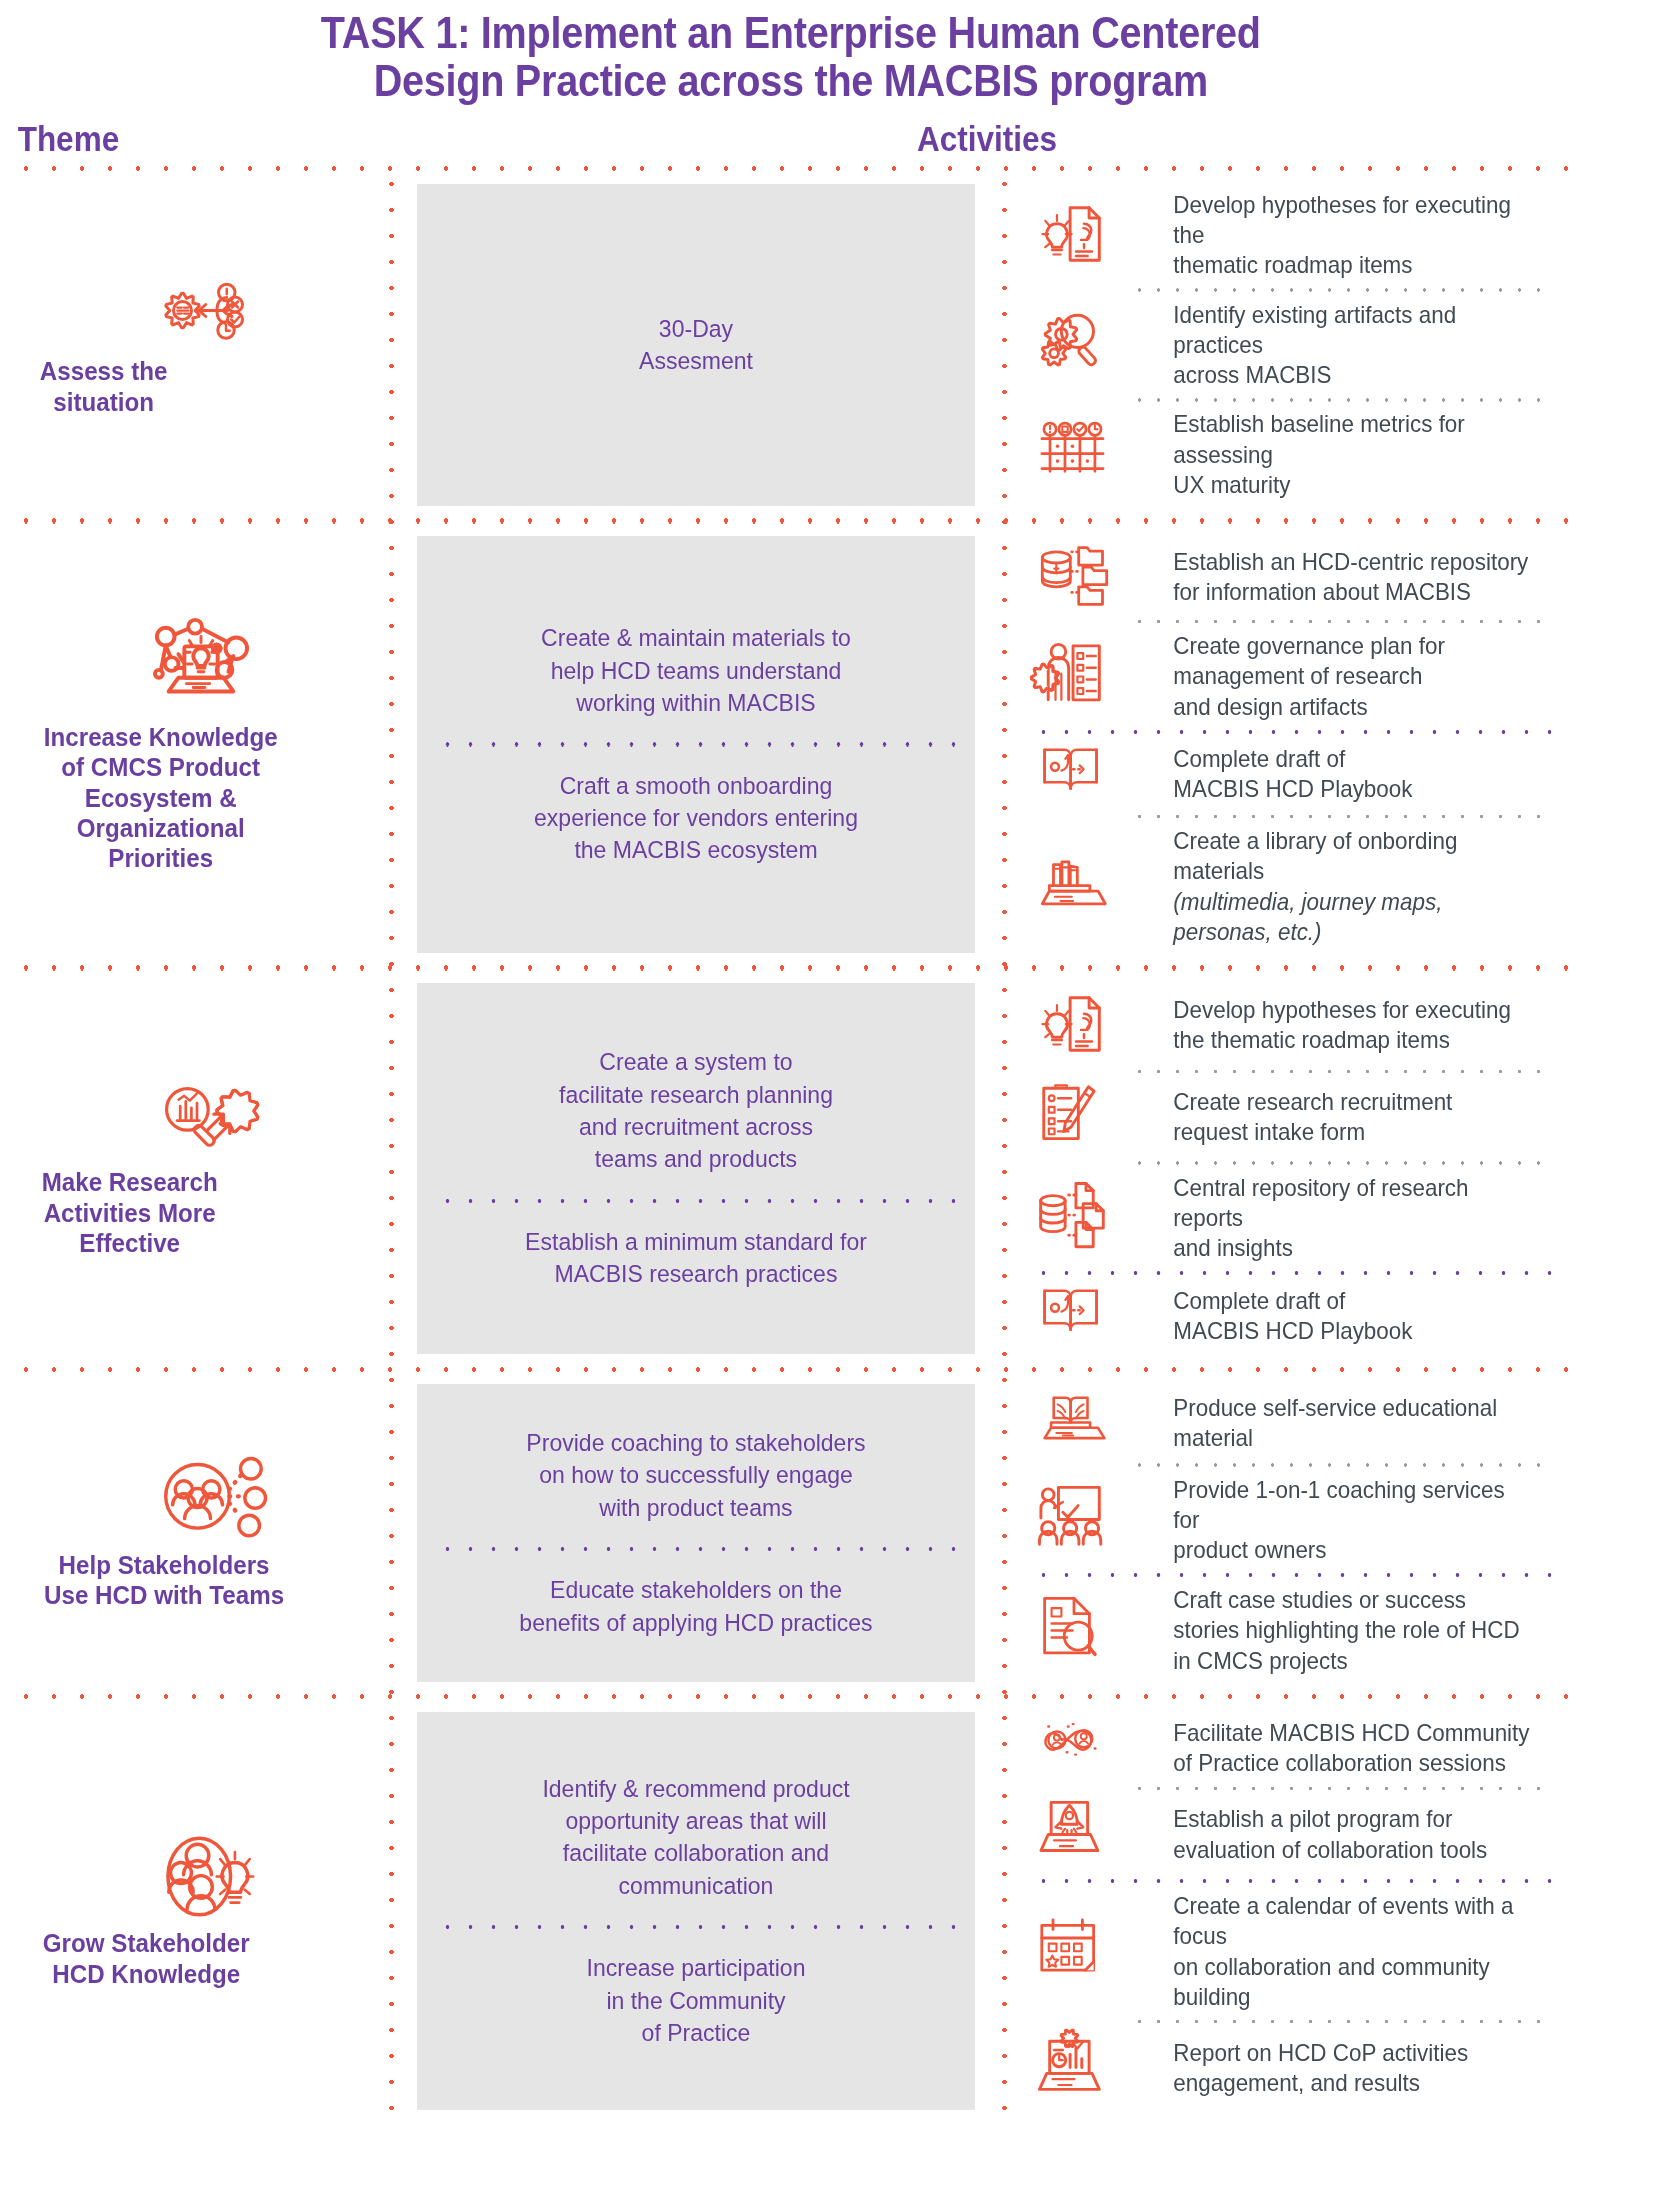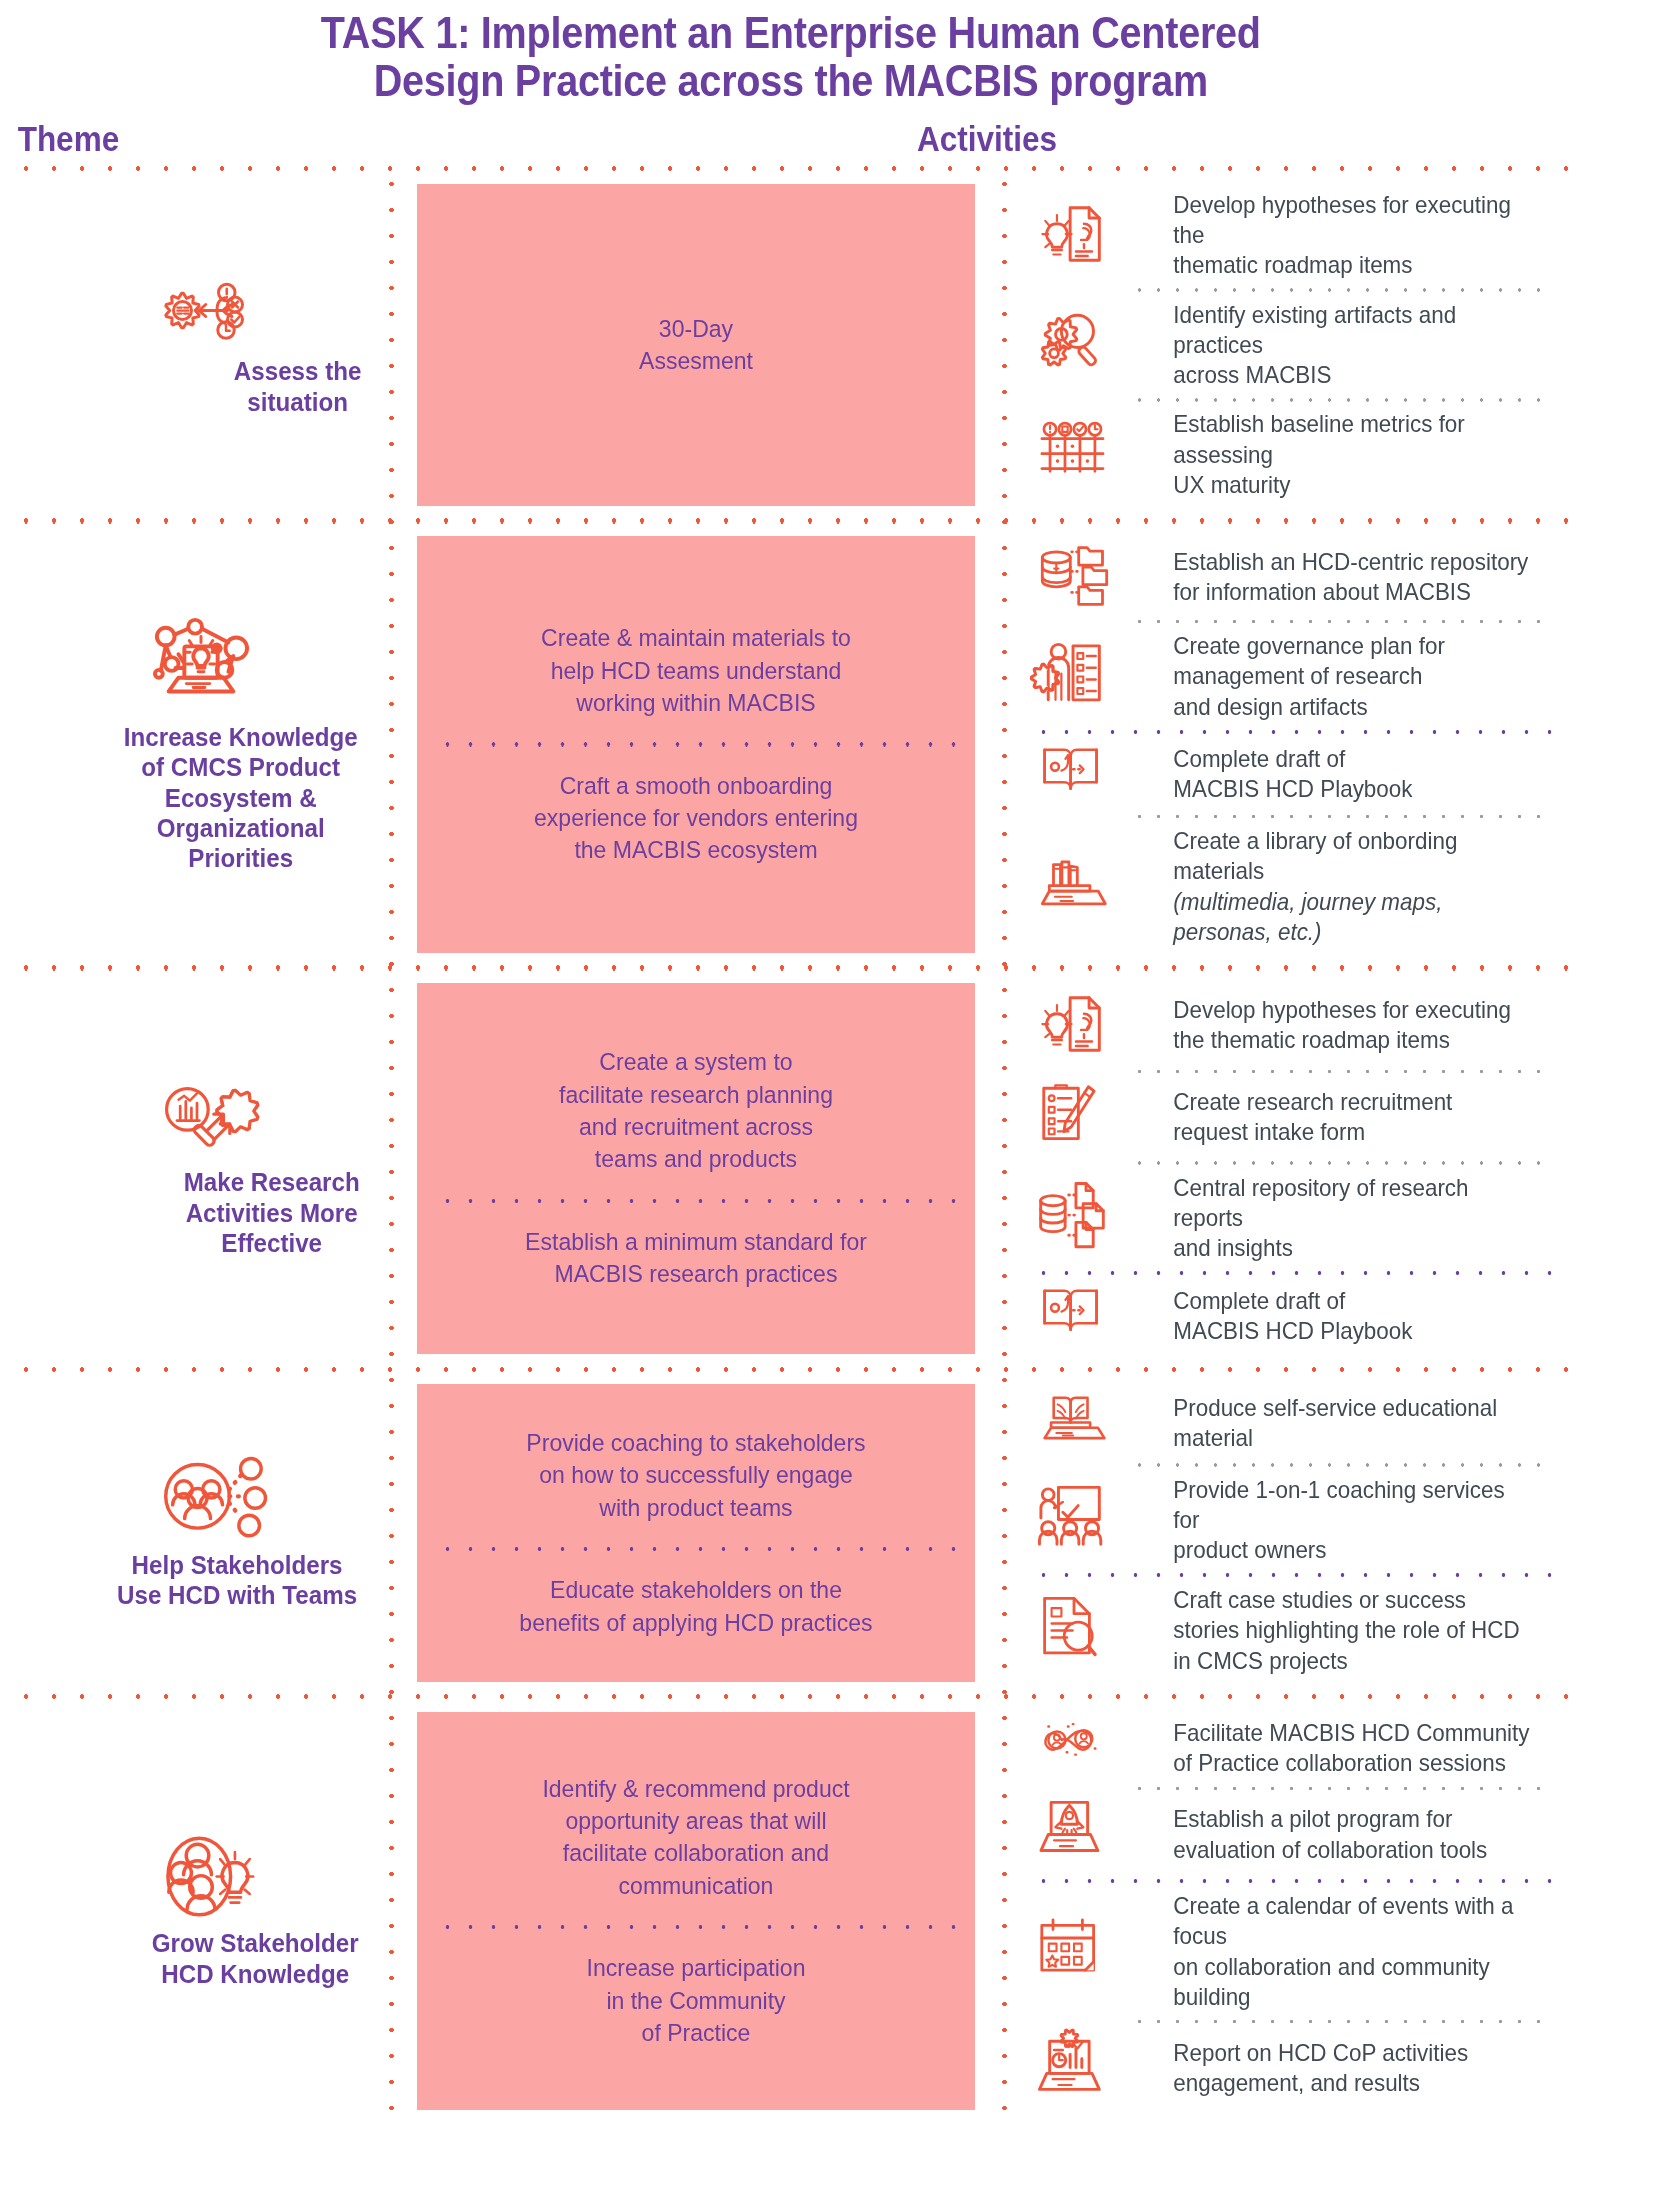--- a/index.html
+++ b/index.html
@@ -51,35 +51,35 @@
     pointer-events:none;z-index:3;
   }
   .vline.v1{left:377px;}
   .vline.v2{left:990px;}
 
   .row{display:flex;align-items:stretch;}
 
   
   .theme{
     width:377px;flex:0 0 377px;display:flex;flex-direction:column;
-    align-items:flex-end;justify-content:center;padding:15.7px 23px;box-sizing:border-box;
+    align-items:flex-start;justify-content:center;padding:15.7px 23px;box-sizing:border-box;
   }
   .theme-icon{display:block;margin:0 auto 8.7px auto;}
   .theme-label{
     color:#6b3fa0;font-weight:bold;font-size:26px;line-height:1.17;text-align:center;
     transform:scaleX(.93);transform-origin:center center;
   }
 
   
   .mile-col{
     width:612px;flex:0 0 612px;box-sizing:border-box;
     padding:12.2px 26px 12.2px 28px;display:flex;
   }
   .mile-box{
-    background:#fca5a5;flex:1;display:flex;flex-direction:column;justify-content:center;
+    background:#e5e5e5;flex:1;display:flex;flex-direction:column;justify-content:center;
   }
   .mile{
     color:#6b3fa0;font-size:24.5px;line-height:1.32;text-align:center;
     padding:23px 30px;
     transform:scaleX(.94);transform-origin:center center;
   }
   .mile-inner-sep{
     height:4.4px;margin:0 19px;
     background-image:radial-gradient(circle, #6b3fa0 1.8px, transparent 2.1px);
     background-size:23px 4.4px;background-position:0 50%;background-repeat:repeat-x;

